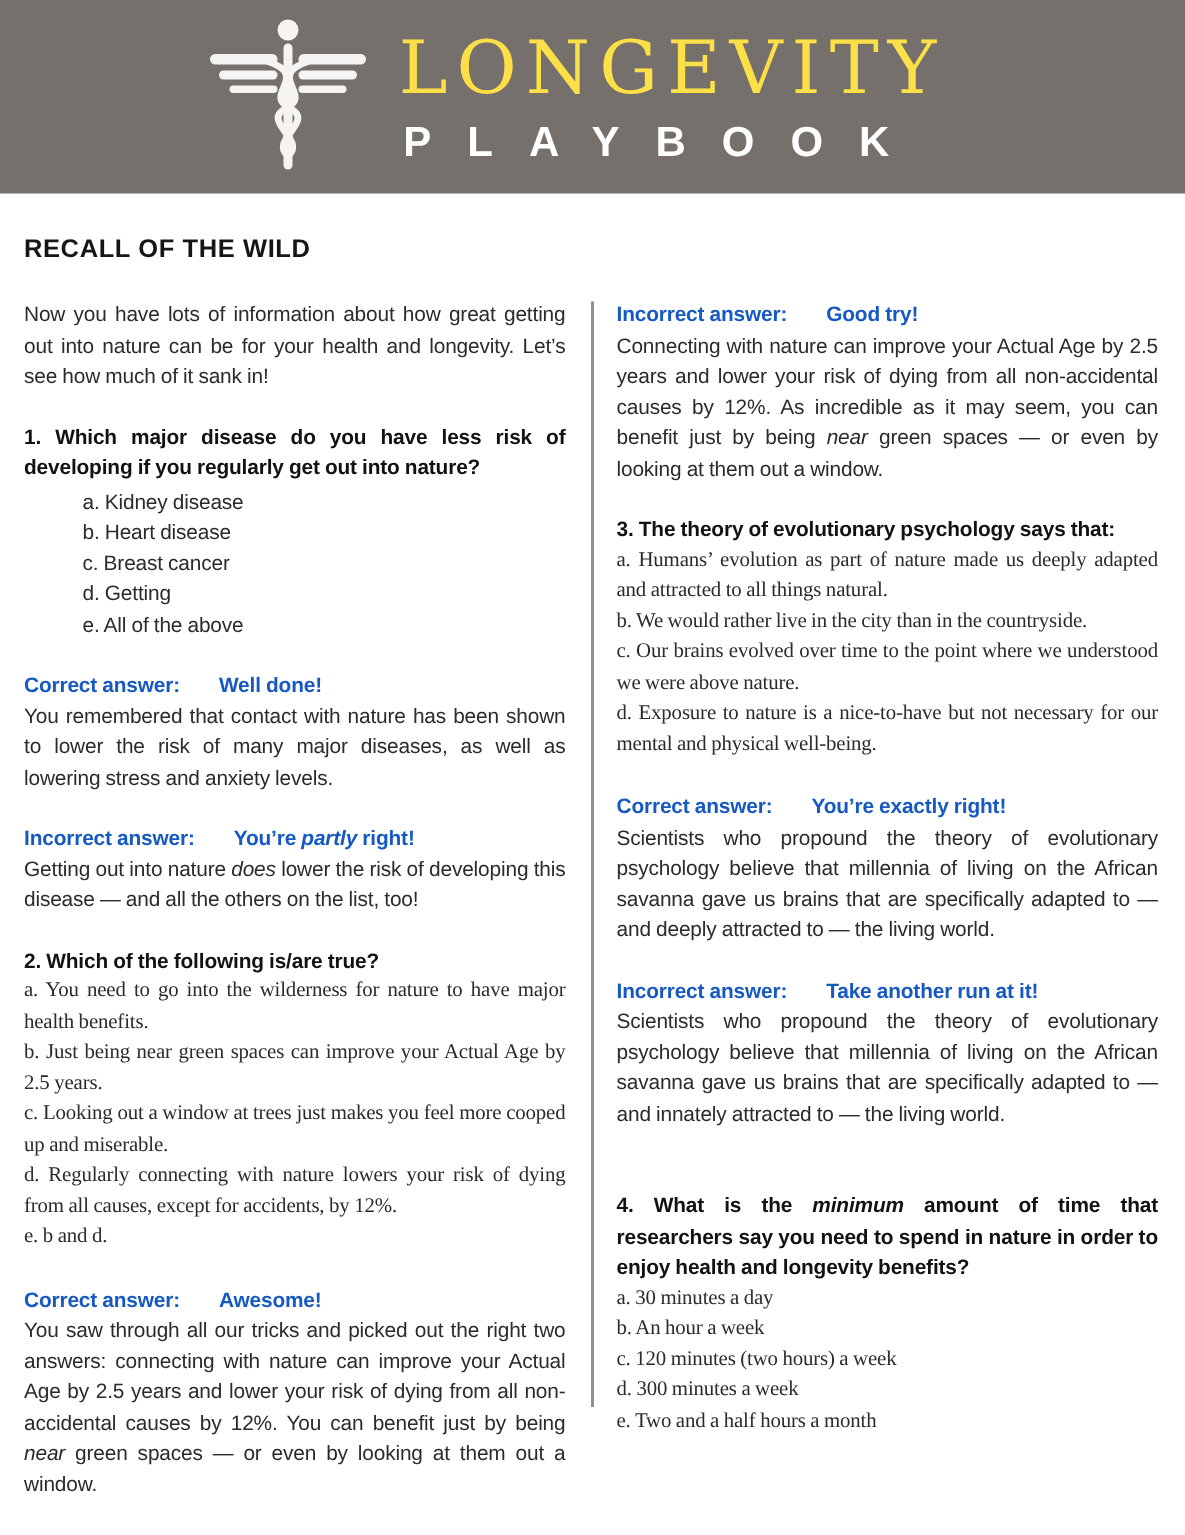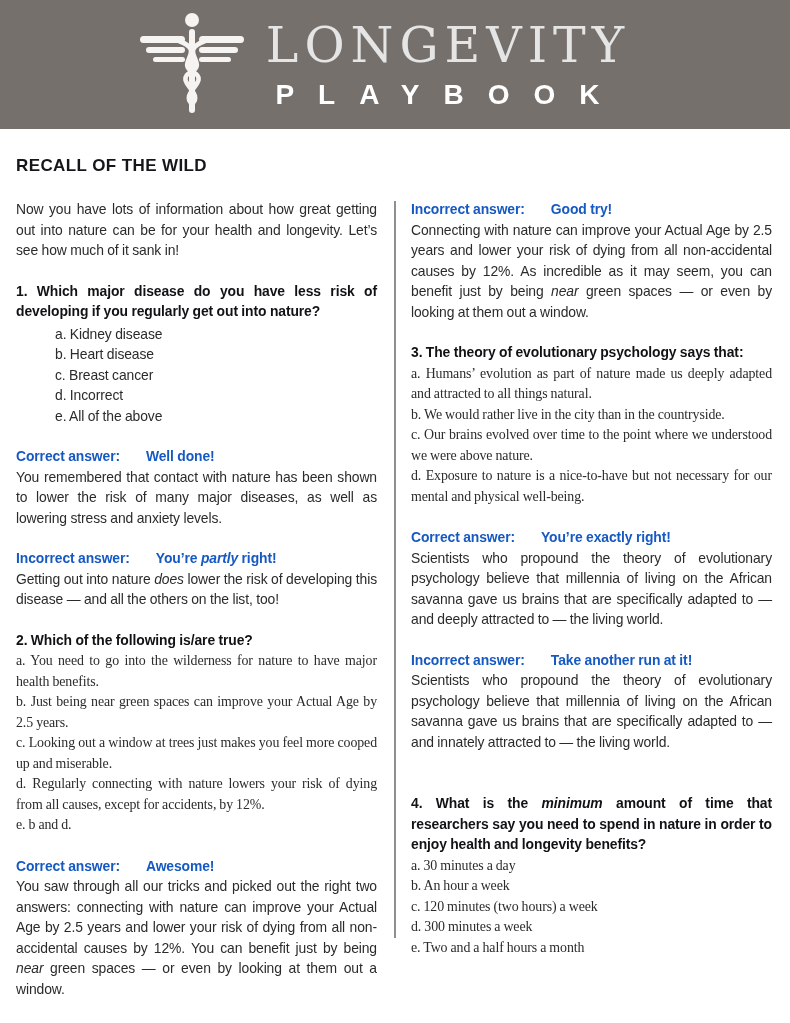--- a/index.html
+++ b/index.html
@@ -12,26 +12,26 @@
   
   .banner {
     width: 100%; height: 129px; background: #75706c;
     display: flex; align-items: center; justify-content: center;
   }
   .banner-inner { display: flex; align-items: center; gap: 18px; transform: translateX(-12px); }
   .logo { width: 112px; height: 112px; flex-shrink: 0; }
   .brand { display: flex; flex-direction: column; }
   .brand-top {
     font-family: "DejaVu Serif", serif; font-weight: 400;
-    font-size: 49px; letter-spacing: 6px; color: #e5e5e5; line-height: 1;
+    font-size: 49px; letter-spacing: 6px; color: #fde047; line-height: 1;
   }
   .brand-bottom {
     font-family: "Liberation Sans", sans-serif; font-weight: 700;
     font-size: 28px; letter-spacing: 24px; color: #ffffff; line-height: 1;
-    margin-top: 11px; padding-left: 3px; white-space: nowrap; text-align: center;
+    margin-top: 11px; padding-left: 3px; white-space: nowrap;
   }
 
   
   .page-title {
     margin: 27px 16px 0 16px; font-size: 17px; font-weight: 700;
     color: #15151a; letter-spacing: 0.4px;
   }
 
   
   .cols { display: flex; margin-top: 23px; padding: 0 13px 0 16px; }
@@ -99,21 +99,21 @@
       <section class="sec sec-first">
         <p class="para">Now you have lots of information about how great getting out into nature can be for your health and longevity. Let’s see how much of it sank in!</p>
       </section>
 
       <section class="sec">
         <p class="qhead">1. Which major disease do you have less risk of developing if you regularly get out into nature?</p>
         <div class="opts-indent">
           <p class="opt">a. Kidney disease</p>
           <p class="opt">b. Heart disease</p>
           <p class="opt">c. Breast cancer</p>
-          <p class="opt">d. Incorrect</p>
+          <p class="opt">d. Getting</p>
           <p class="opt">e. All of the above</p>
         </div>
       </section>
 
       <section class="sec">
         <p class="ans-line"><span class="lbl">Correct answer:</span><span class="hl">Well done!</span></p>
         <p class="para">You remembered that contact with nature has been shown to lower the risk of many major diseases, as well as lowering stress and anxiety levels.</p>
       </section>
 
       <section class="sec">

